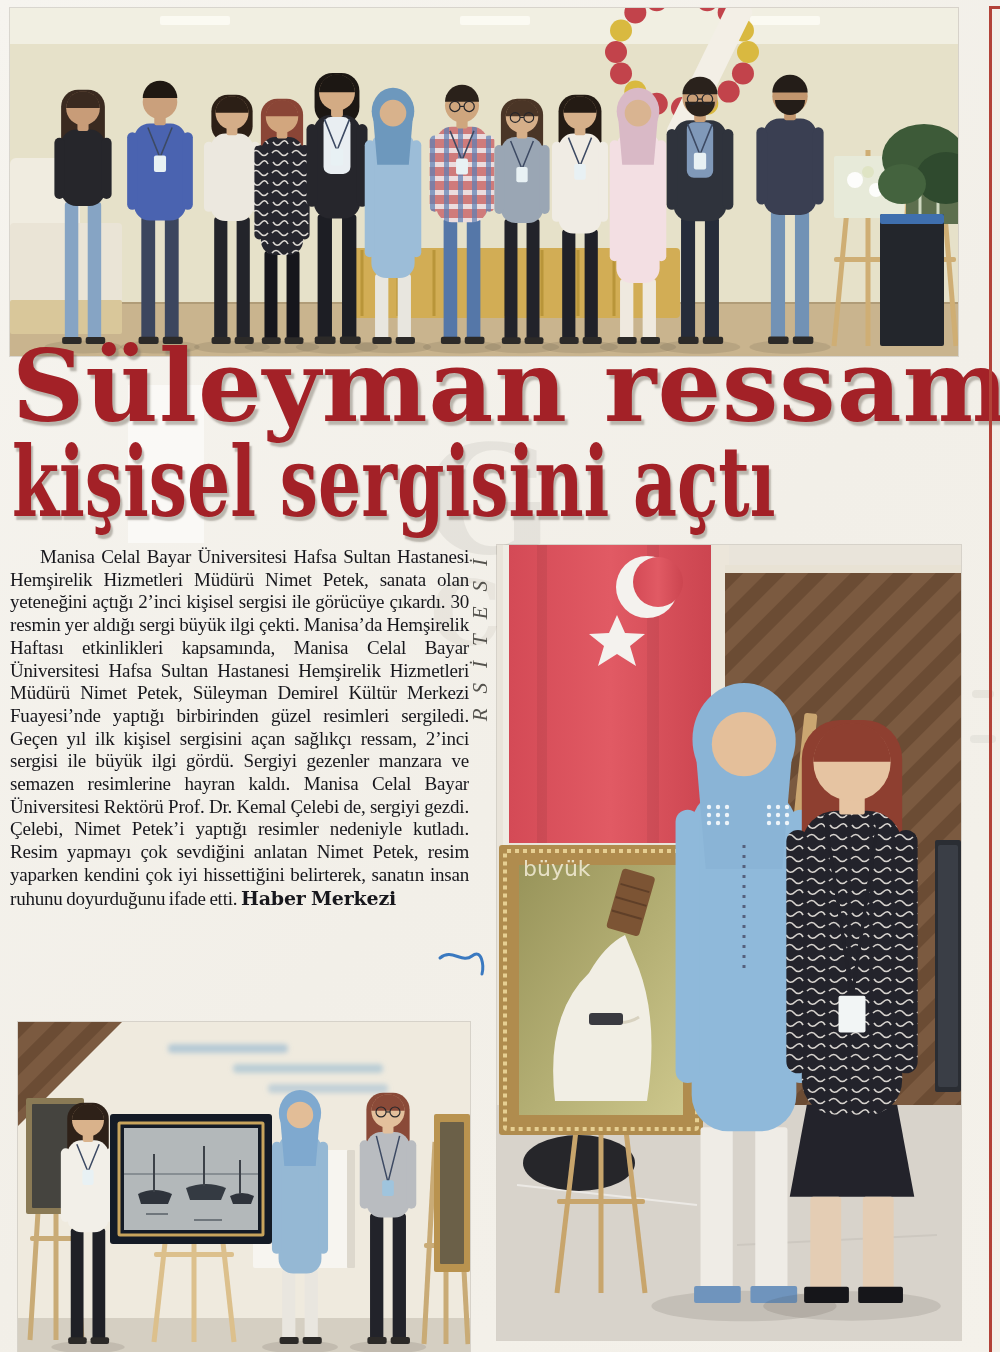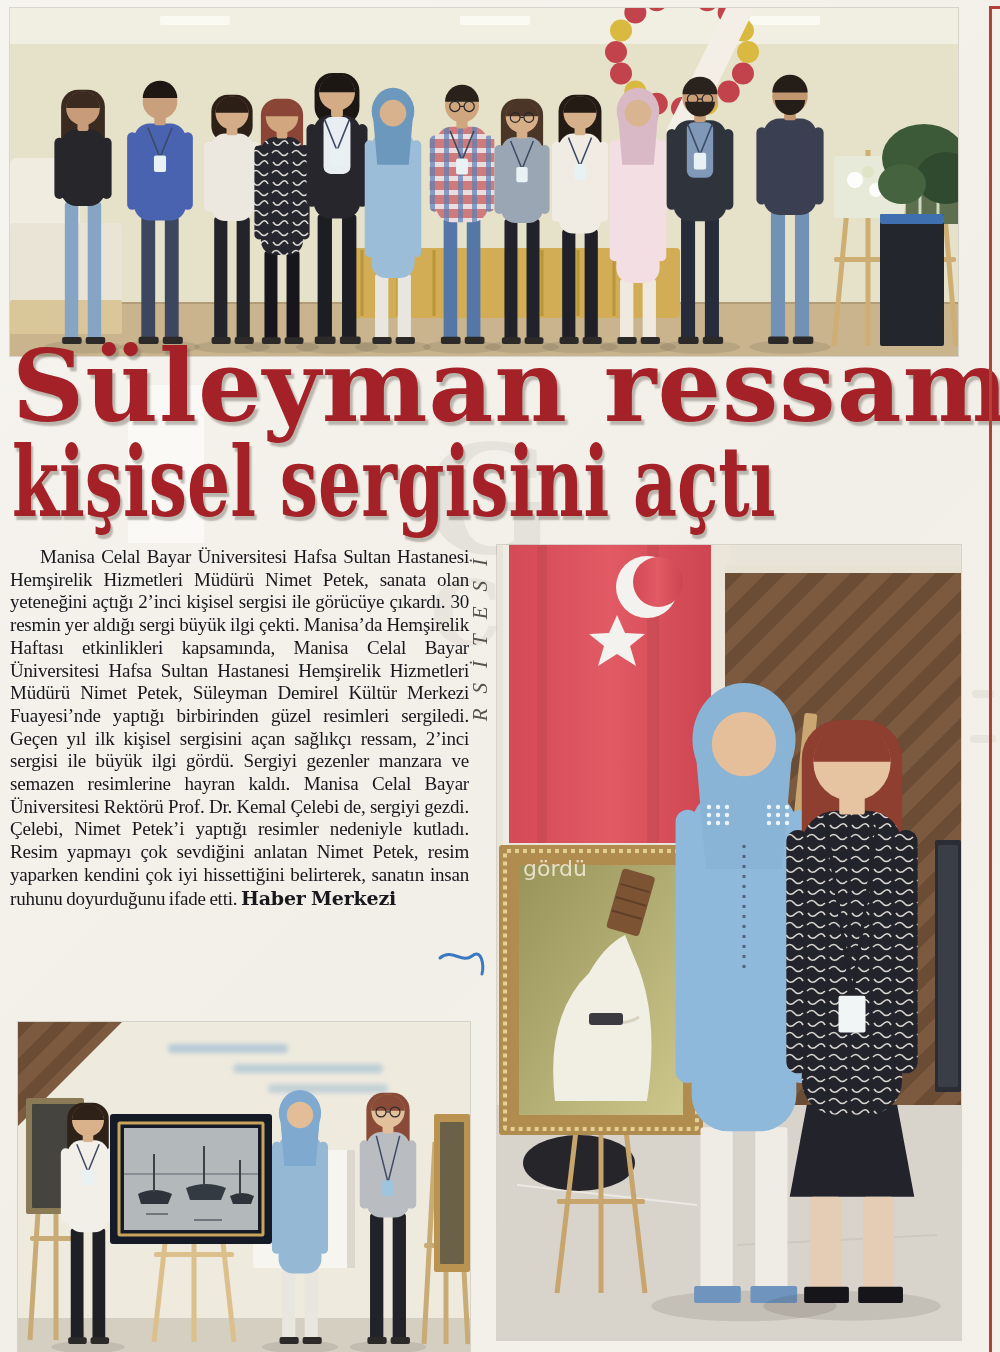--- a/index.html
+++ b/index.html
@@ -451,21 +451,21 @@
           <rect x="289.363" y="284.969" width="23.166" height="243.36000000000004" rx="11.583" fill="url(#r-squig)"></rect>
           <rect x="397.471" y="284.969" width="23.166" height="243.36000000000004" rx="11.583" fill="url(#r-squig)"></rect>
           <path d="M 327.973 269.664 L 355 452.86400000000003 L 382.027 269.664" stroke="#22222a" stroke-width="3.4749" fill="none"></path>
           <rect x="341.4865" y="450.86400000000003" width="27.026999999999997" height="36.6795" rx="2" fill="#f2f5f5"></rect>
           <rect x="342.2587" y="244.42849999999999" width="25.4826" height="25.0965" rx="2" fill="#e6c4a2"></rect>
           <circle cx="355" cy="217.4015" r="38.61" fill="#e6c4a2"></circle>
           <path d="M 316.39 216.6293 a 38.61 38.61 0 0 1 77.22 0 Z" fill="#8e3f30"></path>
         </g>
       </svg>
   </figure>
-  <span class="calli">gördü</span>
+  <span class="calli">büyük</span>
 
   <figure class="photo" style="left:18px;top:1022px;width:452px;height:330px;" aria-label="Three women presenting a framed seascape painting beside wooden easels">
     <svg id="svg-bottom" width="452" height="330" viewBox="0 0 452 330">
         <defs>
     <pattern id="b-wood" width="26" height="26" patternTransform="rotate(45)" patternUnits="userSpaceOnUse">
       <rect width="26" height="26" fill="#7b5a40"></rect>
             <rect width="12" height="26" fill="#6b4c34"></rect>
           </pattern>
     <filter id="b-blur">
             <feGaussianBlur stdDeviation="2.4"></feGaussianBlur>

